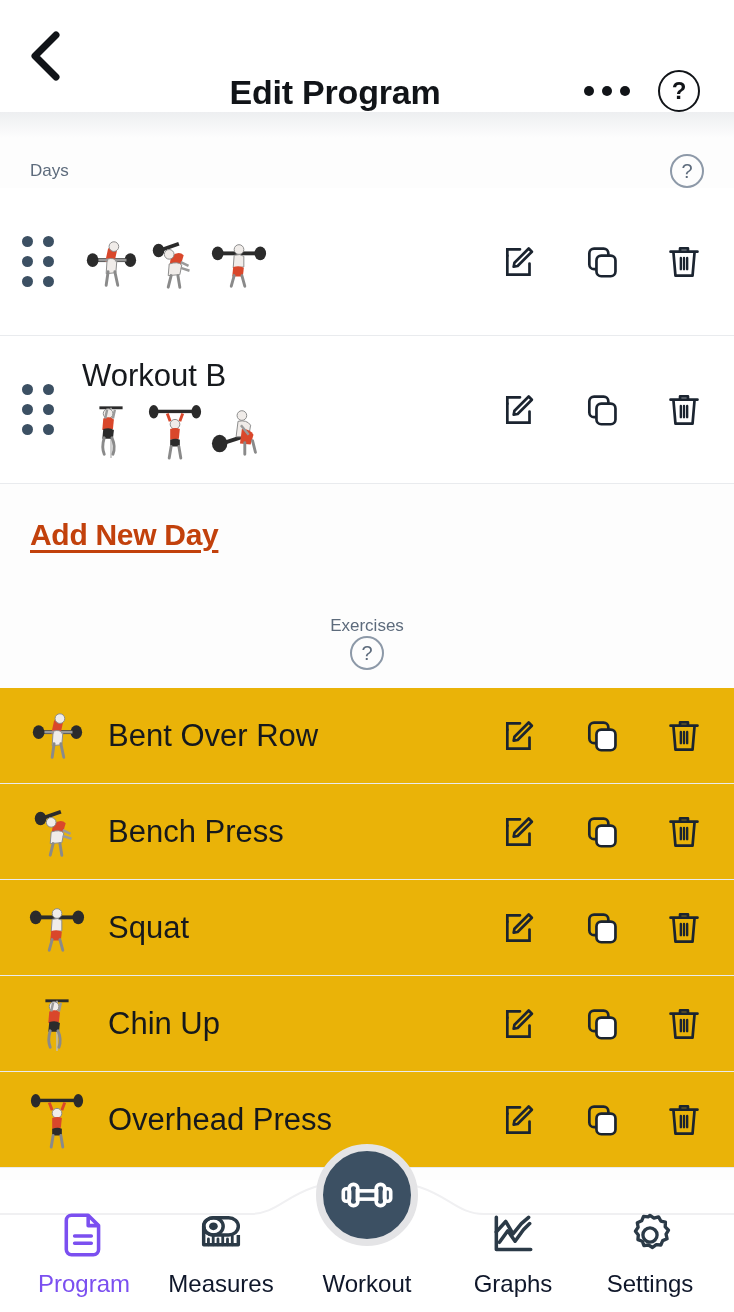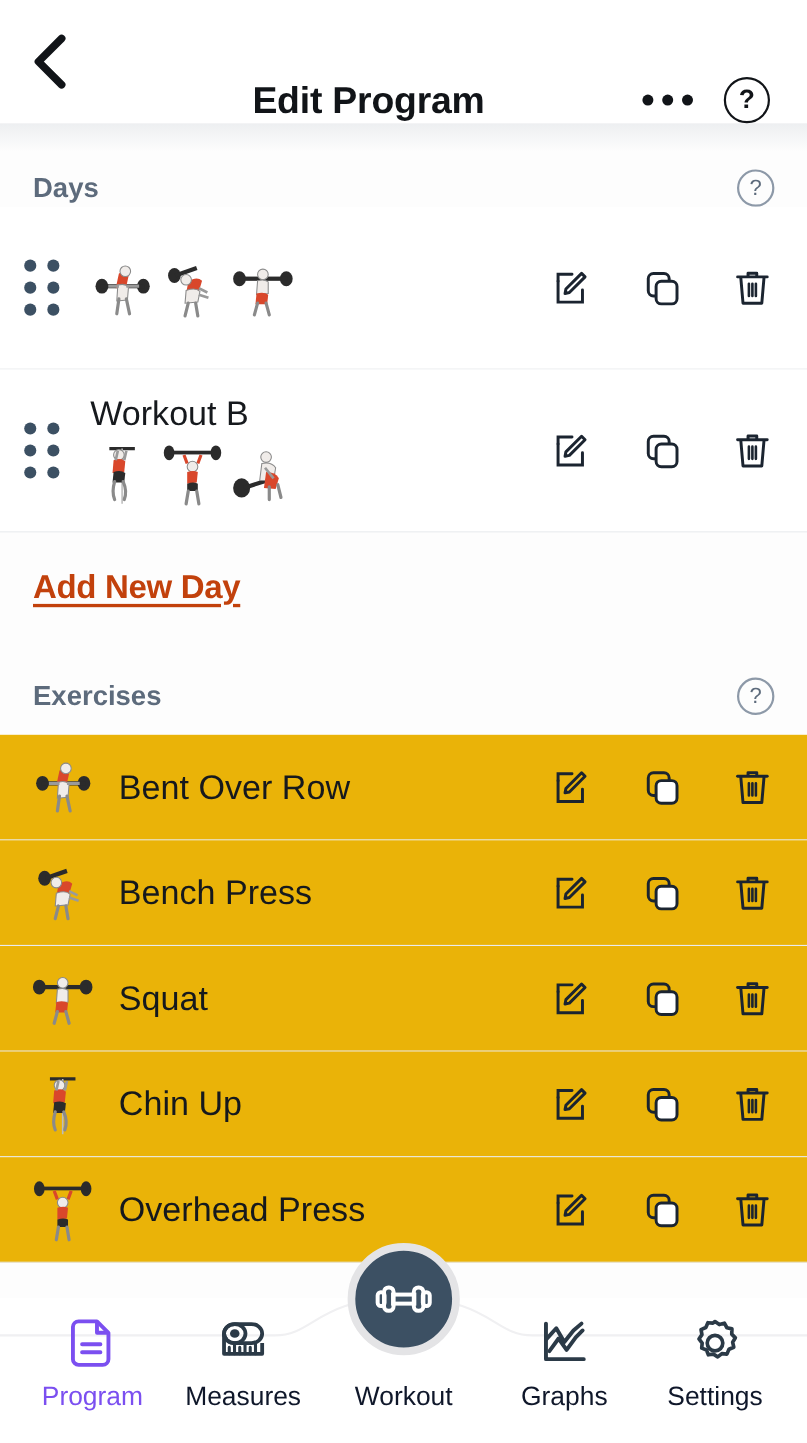--- a/index.html
+++ b/index.html
@@ -42,21 +42,21 @@
   
   .content {
     position: absolute; top: 112px; left: 0; width: 734px; height: 1068px;
     background: #fdfdfd; overflow: hidden;
   }
 
   .section-head {
     display: flex; align-items: center; justify-content: space-between;
     padding: 42px 30px 0 30px;
   }
-  .section-title { font-size: 25px; color: #5d6b7c; font-weight: 700; }
+  .section-title { font-size: 17px; color: #5d6b7c; font-weight: 400; }
   .section-help {
     width: 34px; height: 34px; border-radius: 50%; border: 2px solid #8d99a8;
     display: flex; align-items: center; justify-content: center;
     font-size: 20px; color: #5d6b7c; font-weight: 400; cursor: pointer;
   }
 
   
   .day-row {
     position: relative; display: flex; align-items: center;
     padding: 0 30px 0 22px; height: 148px;
@@ -94,21 +94,21 @@
   .ex-name { flex: 1; font-size: 31px; color: #16191d; padding-left: 20px; }
 
   
   .navbar {
     position: absolute; bottom: 0; left: 0; width: 734px; height: 132px;
     z-index: 40;
   }
   .nav-bg { position: absolute; inset: 0; }
   .nav-items {
     position: absolute; inset: 0; display: flex; align-items: flex-end;
-    justify-content: space-between; padding: 0 18px 28px 18px; text-align: right;
+    justify-content: space-between; padding: 0 18px 14px 18px; text-align: right;
   }
   .nav-item {
     width: 132px; display: flex; flex-direction: column; align-items: center;
     gap: 9px; cursor: pointer;
   }
   .nav-label { font-size: 24px; color: #0f172a; }
   .nav-item.active .nav-label { color: #7b4ff0; }
   .nav-icon { height: 52px; display: flex; align-items: flex-end; justify-content: center; }
   .nav-center { width: 150px; position: relative; display: flex; flex-direction: column; align-items: center; gap: 9px; cursor: pointer; }
   .fab {
@@ -290,21 +290,21 @@
             <path d="M10 9.5 V16.5 M14 9.5 V16.5 M12 9.5 V16.5" stroke="#1b2430" stroke-width="1.5" stroke-linecap="round"></path>
           </svg>
         </div>
       </div>
     </div>
 
     <div class="add-link-wrap">
       <span class="add-link">Add New Day</span>
     </div>
 
-    <div class="section-head" style="padding-top:64px;">
+    <div class="section-head" style="padding-top:64px;flex-direction:column;">
       <div class="section-title">Exercises</div>
       <div class="section-help">
         <span>?</span>
       </div>
     </div>
 
     <div class="ex-row" style="margin-top:18px;">
       <div class="ex-thumb">
         <svg width="58" height="58" viewBox="0 0 60 60">
           <ellipse cx="11" cy="26" rx="6" ry="7" fill="#2b2b2b"></ellipse>

